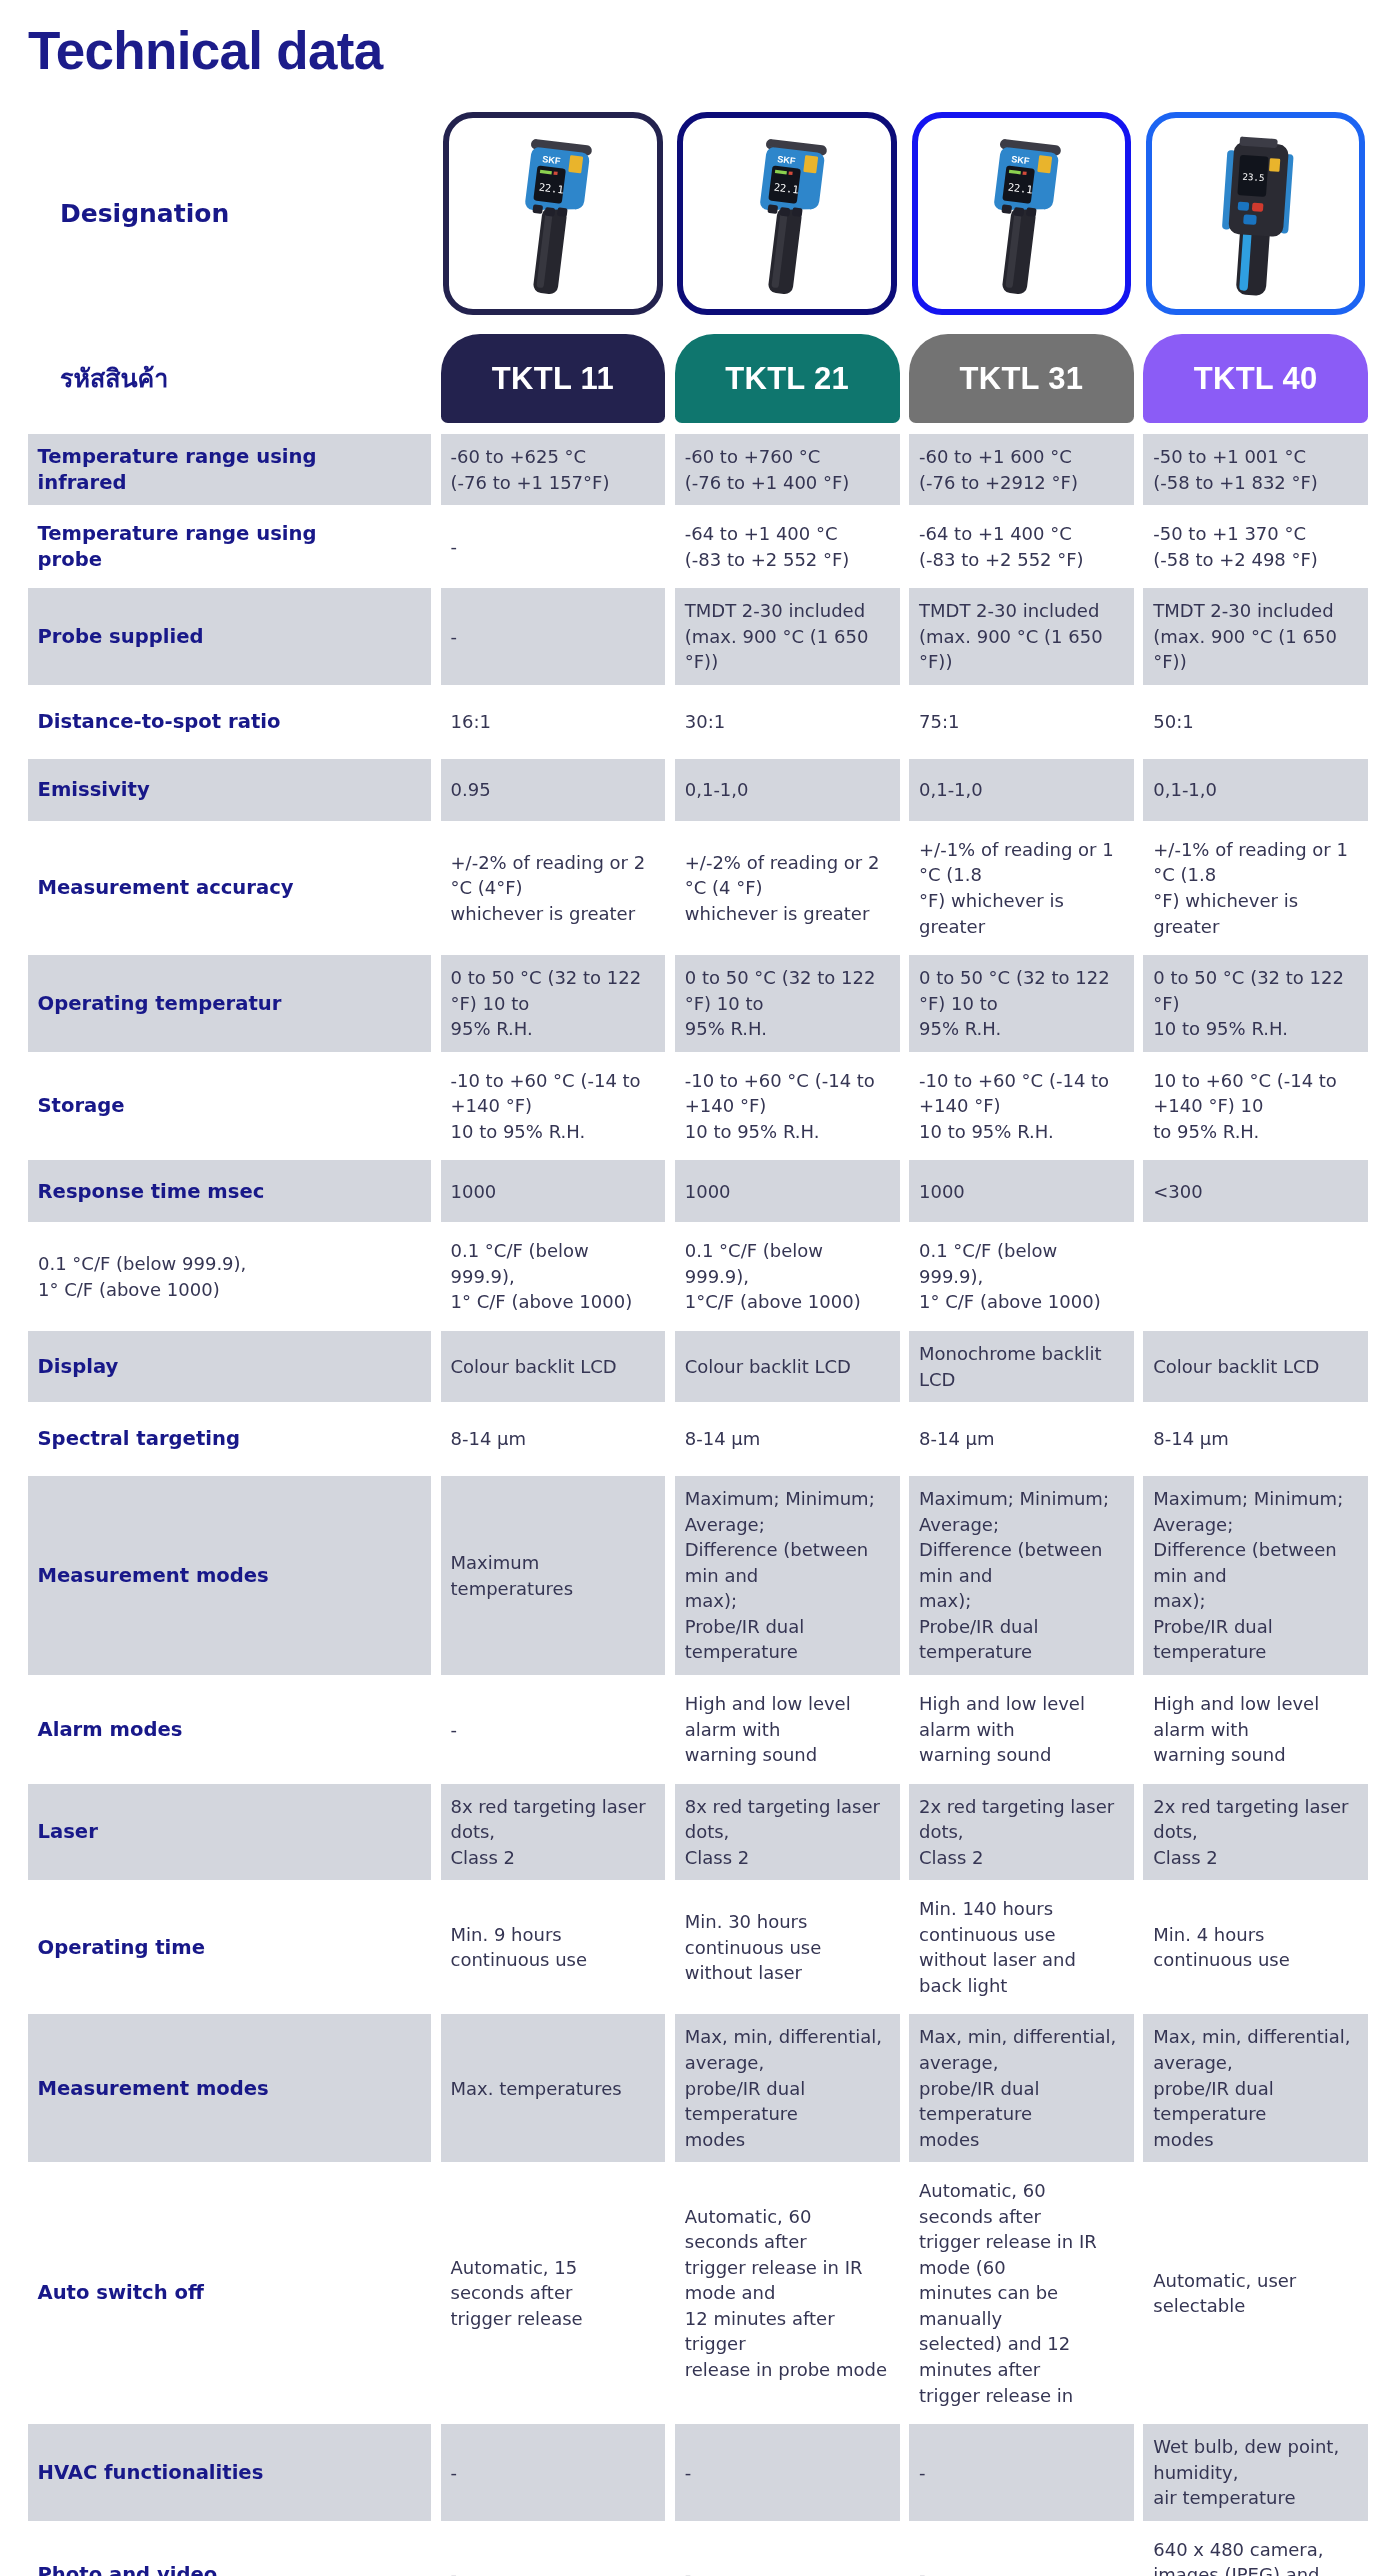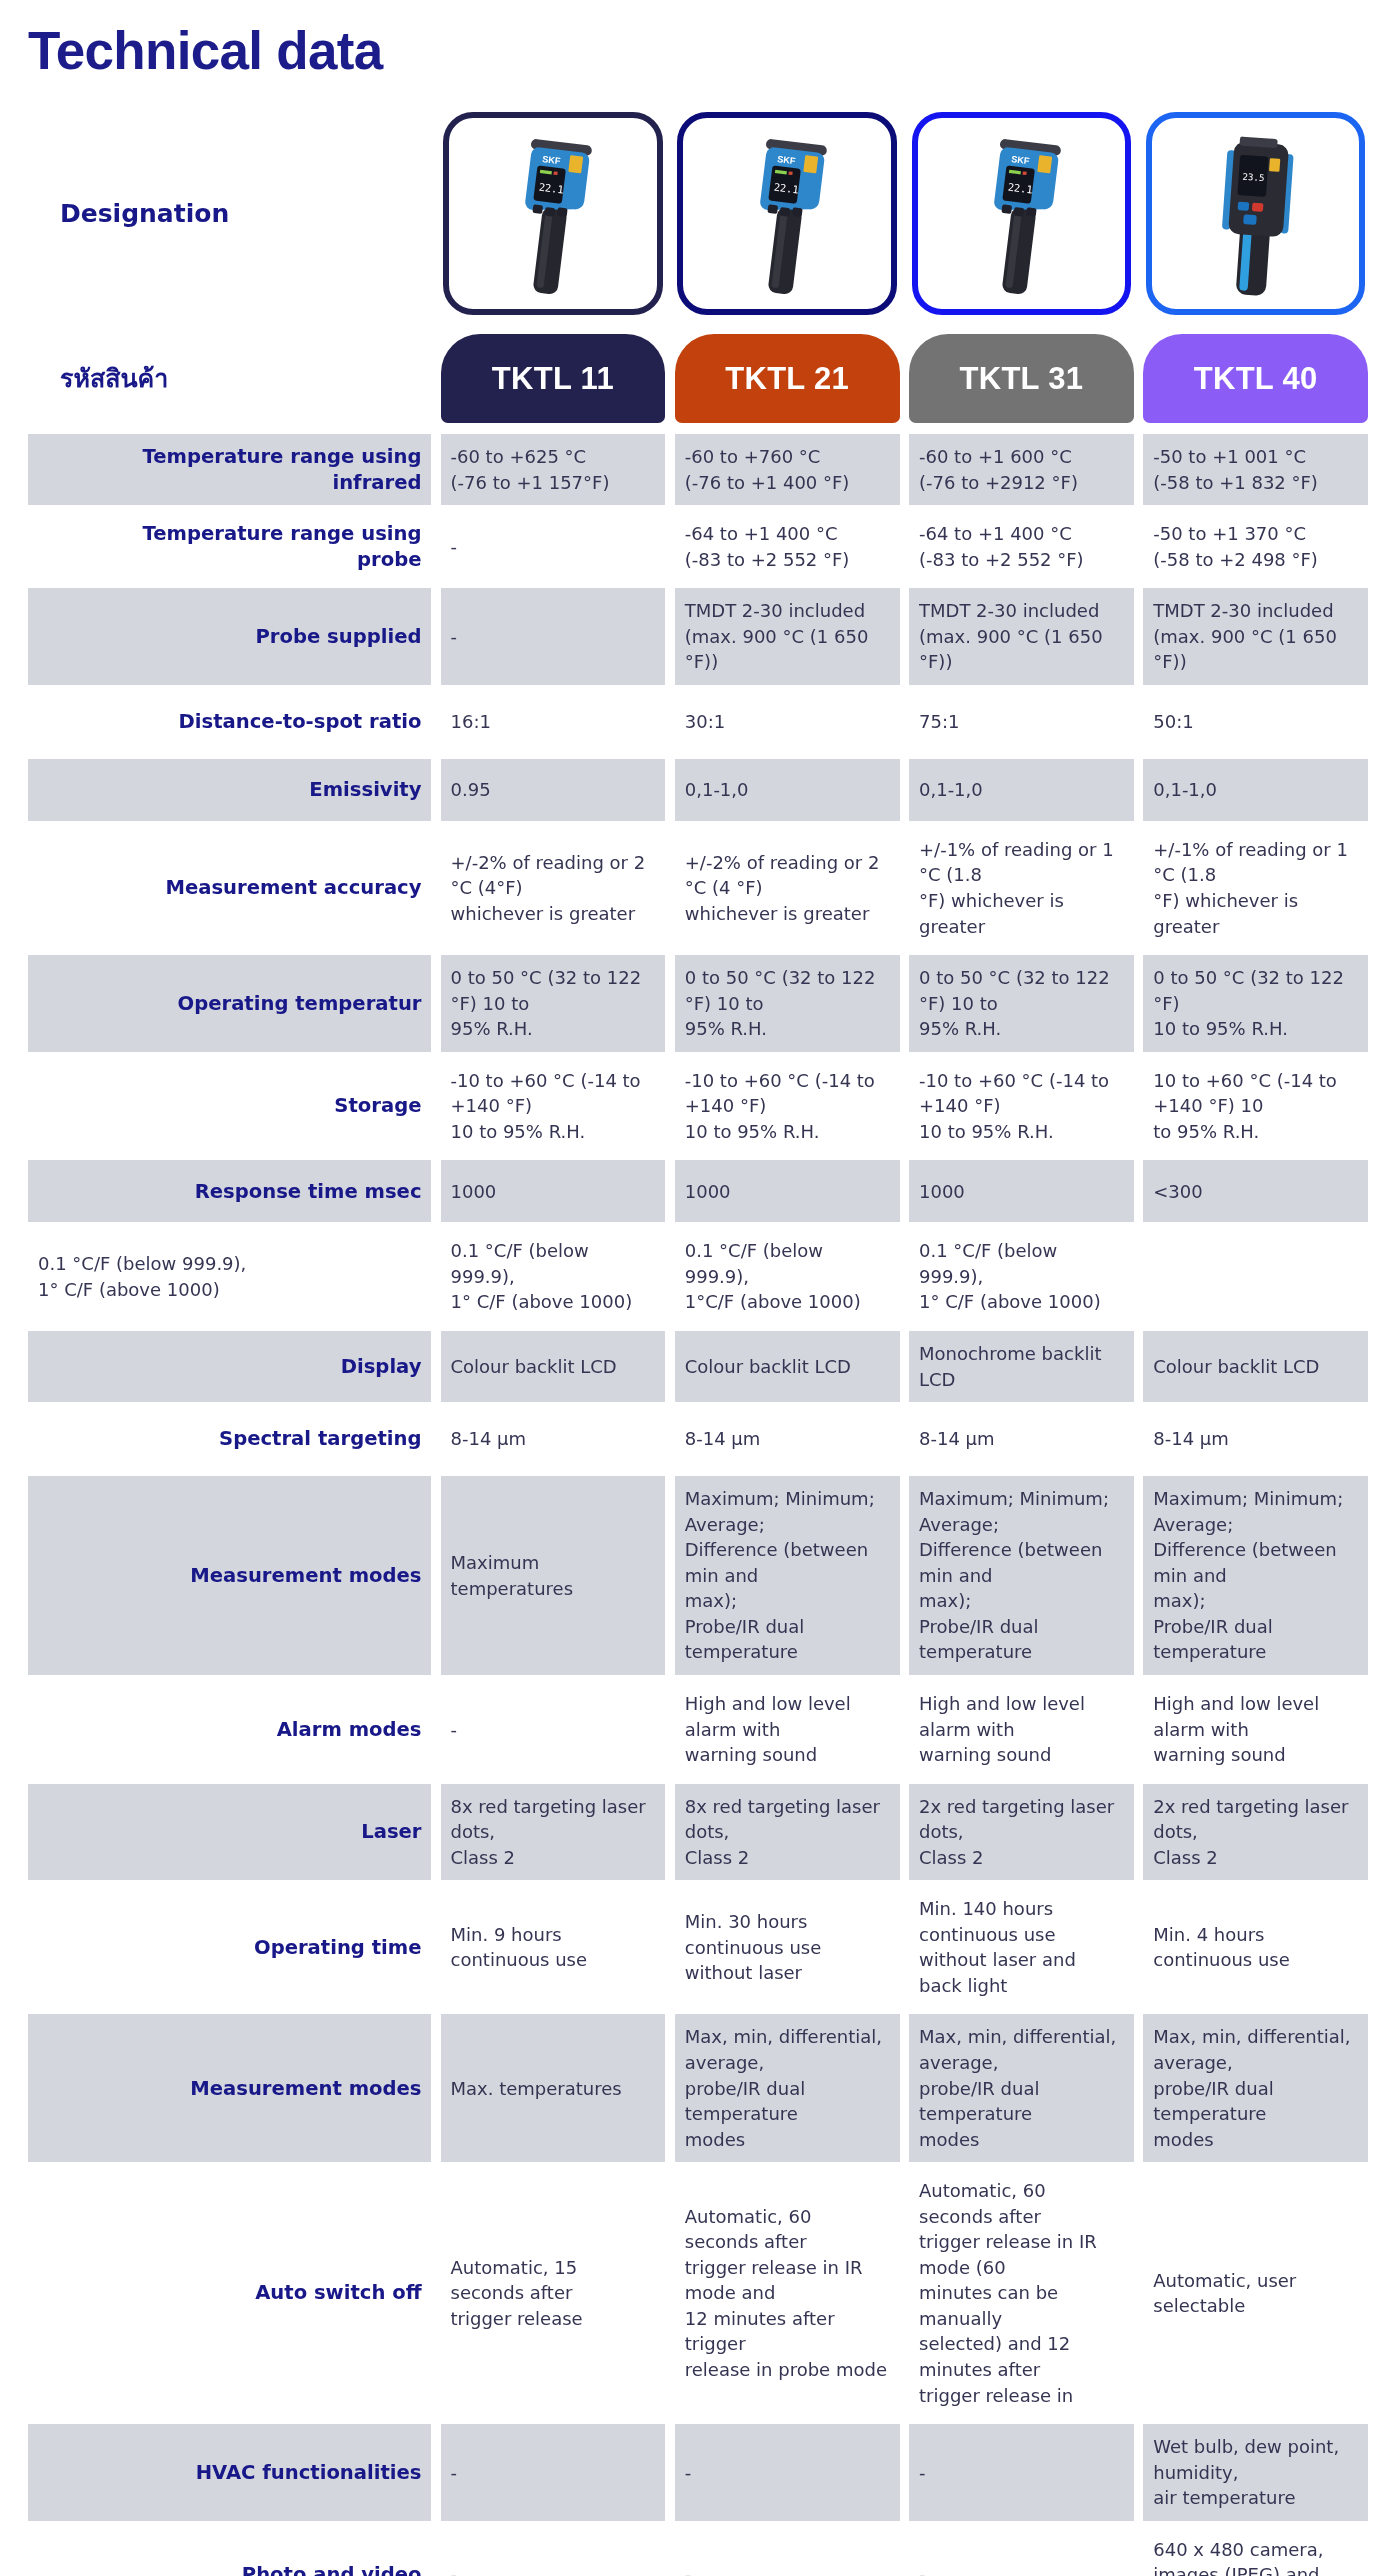--- a/index.html
+++ b/index.html
@@ -69,21 +69,21 @@
 
   
   .trow { margin-bottom: 6px; }
   .trow > div {
     box-sizing: border-box;
     min-height: 62px;
   }
   .row-label {
     display: grid;
     align-content: center;
-    text-align: right;
+    text-align: left;
     color: var(--label-text, #181889);
     font-weight: 700;
     font-size: 19.6px;
     line-height: 1.3;
     white-space: pre-line;
     padding: 6.8px 9.5px;
   }
   .cell {
     display: grid;
     align-content: center;
@@ -182,21 +182,21 @@
             <rect x="92" y="137" width="20" height="15" rx="4" fill="#1a74c0"></rect>
           </g>
         </svg>
       </div>
     </div>
 
   <div class="grid" id="header-row">
     <div class="side-label">รหัสสินค้า</div>
 
   <div class="pill" style="background: rgb(35, 34, 78);">TKTL 11</div>
-      <div class="pill" style="background: #c2410c;">TKTL 21</div>
+      <div class="pill" style="background: #0f766e;">TKTL 21</div>
       <div class="pill" style="background: #737373;">TKTL 31</div>
       <div class="pill" style="background: #8b5cf6;">TKTL 40</div>
     </div>
 
   <div id="rows">
 
   <div class="grid trow shaded">
         <div class="row-label">Temperature range using
 infrared</div>
         <div class="cell">-60 to +625 °C

